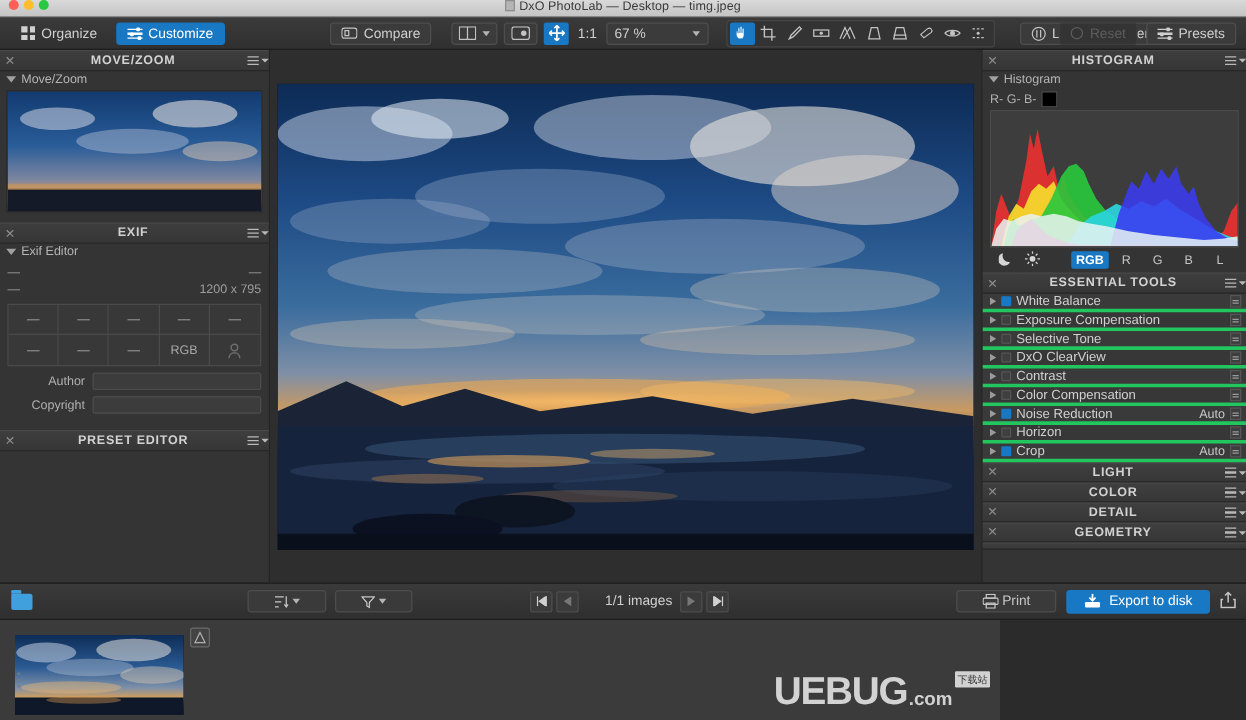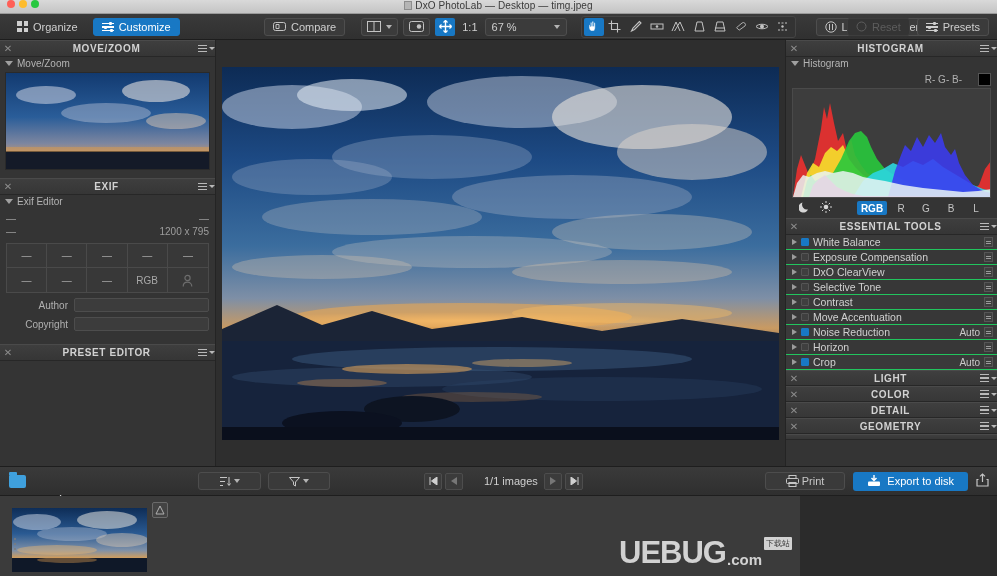--- a/index.html
+++ b/index.html
@@ -126,31 +126,31 @@
     width: 557px; height: 373px; position: relative; overflow: hidden;
     background: #0c1830;
   }
 
   
   .right-panel {
     position: absolute; right: 0; top: 40px; width: 212px; bottom: 110px;
     background: #343434; border-left: 1px solid #242424; overflow: hidden;
   }
   .hist-area { padding: 0 6px; }
-  .hist-rgb { display: flex; align-items: center; justify-content: flex-end; gap: 16px; height: 18px; font-size: 10px; color: #b0b0b0; }
+  .hist-rgb { display: flex; align-items: center; justify-content: flex-start; gap: 4px; height: 18px; font-size: 10px; color: #b0b0b0; }
   .hist-swatch { width: 13px; height: 13px; background: #000; border: 1px solid #555; }
   .hist-box { height: 110px; background: #3d3d3d; border: 1px solid #4a4a4a; position: relative; overflow: hidden; }
   .hist-btns { display: flex; align-items: center; height: 20px; gap: 3px; padding: 0 4px; }
   .chan { width: 22px; height: 14px; display: flex; align-items: center; justify-content: center; font-size: 10px; color: #c4c4c4; border-radius: 2px; }
   .chan.on { background: #1878c4; color: #fff; width: 30px; font-weight: bold; }
   .moon-sun { display: flex; gap: 9px; align-items: center; margin-right: auto; padding-left: 3px; color: #cfcfcf; }
 
   .tool-row {
     height: 15px; display: flex; align-items: center; gap: 4px;
-    padding: 0 4px 0 6px; border-bottom: 1px solid #22c55e;
+    padding: 0 4px 0 6px; border-bottom: 3px solid #22c55e;
     background: #3a3a3a; font-size: 10.5px; color: #d0d0d0;
   }
   .tool-row:nth-child(even) { background: #373737; }
   .tri-sm { width: 0; height: 0; border-top: 3.5px solid transparent; border-bottom: 3.5px solid transparent; border-left: 5px solid #9b9b9b; }
   .chk { width: 8px; height: 8px; border: 1px solid #555; background: #3f3f3f; border-radius: 1px; }
   .chk.on { background: #1878c4; border-color: #1878c4; }
   .tool-name { flex: 1; }
   .auto-tag { font-size: 10px; color: #c9c9c9; }
   .mini-menu { width: 9px; height: 10px; border: 1px solid #565656; background: #3e3e3e; display: flex; flex-direction: column; justify-content: center; align-items: center; }
   .mini-menu i { width: 5px; height: 1px; background: #9a9a9a; margin: 0.5px 0; }
@@ -631,51 +631,51 @@
         <span class="tool-name">Exposure Compensation</span>
         <span class="auto-tag"></span>
         <span class="mini-menu">
             <i></i>
             <i></i>
           </span>
       </div>
       <div class="tool-row">
         <span class="tri-sm"></span>
         <span class="chk"></span>
-        <span class="tool-name">DxO ClearView</span>
+        <span class="tool-name">Selective Tone</span>
         <span class="auto-tag"></span>
         <span class="mini-menu">
             <i></i>
             <i></i>
           </span>
       </div>
       <div class="tool-row">
         <span class="tri-sm"></span>
         <span class="chk"></span>
-        <span class="tool-name">Selective Tone</span>
+        <span class="tool-name">DxO ClearView</span>
         <span class="auto-tag"></span>
         <span class="mini-menu">
             <i></i>
             <i></i>
           </span>
       </div>
       <div class="tool-row">
         <span class="tri-sm"></span>
         <span class="chk"></span>
         <span class="tool-name">Contrast</span>
         <span class="auto-tag"></span>
         <span class="mini-menu">
             <i></i>
             <i></i>
           </span>
       </div>
       <div class="tool-row">
         <span class="tri-sm"></span>
         <span class="chk"></span>
-        <span class="tool-name">Move Accentuation</span>
+        <span class="tool-name">Color Compensation</span>
         <span class="auto-tag"></span>
         <span class="mini-menu">
             <i></i>
             <i></i>
           </span>
       </div>
       <div class="tool-row">
         <span class="tri-sm"></span>
         <span class="chk on"></span>
         <span class="tool-name">Noise Reduction</span>

